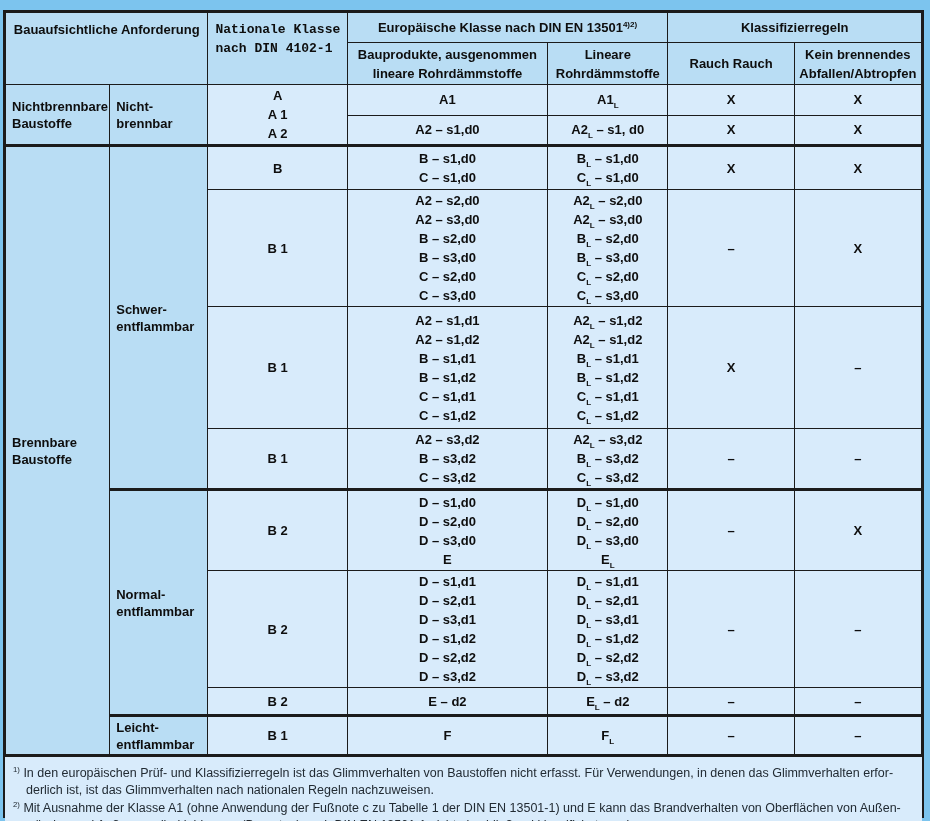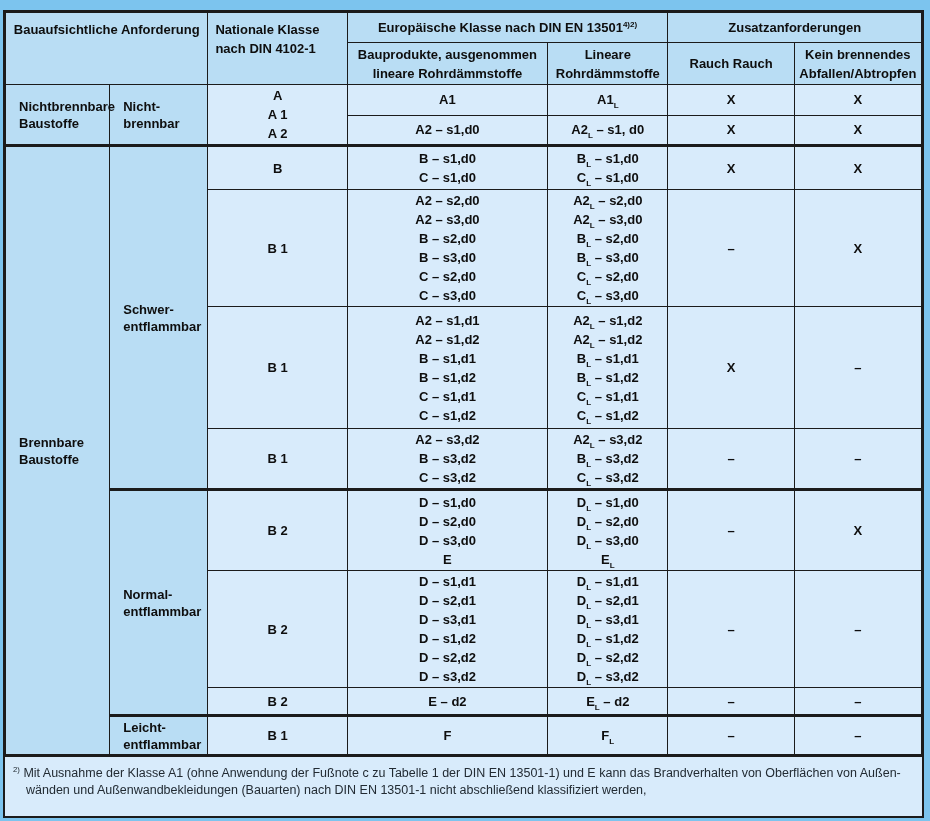--- a/index.html
+++ b/index.html
@@ -17,23 +17,23 @@
          border:2.5px solid var(--border);background:var(--cell-bg);display:flex;flex-direction:column;}
   table.klasse{border-collapse:collapse;table-layout:fixed;width:100%;}
   table.klasse th, table.klasse td{
     border:1.5px solid var(--border);
     font-size:13px;font-weight:bold;line-height:19px;
     padding:1px 4px;box-sizing:border-box;
     white-space:pre-line;
   }
   thead th{background:var(--head-bg);text-align:center;vertical-align:middle;line-height:16px;}
   thead th.toplabel{vertical-align:top;padding-top:7px;}
-  thead th.leftlabel{text-align:left;padding-left:7px;}
+  thead th.leftlabel{text-align:left;padding-left:7px;font-family:Liberation Mono, monospace;}
   tbody td{background:var(--cell-bg);text-align:center;vertical-align:middle;}
-  tbody td.cat{background:var(--head-bg);text-align:left;padding-left:13px;line-height:17px;}
+  tbody td.cat{background:var(--head-bg);text-align:left;padding-left:6px;line-height:17px;}
   .thickB{border-bottom-width:3px !important;}
   sub{font-size:0.62em;line-height:0;}
   sup{font-size:0.62em;line-height:0;vertical-align:super;}
   .footnotes{flex:1;padding:8px 10px 4px 8px;background:var(--cell-bg);
              font-size:12.5px;line-height:17px;color:var(--fn-text);font-weight:normal;}
   .footnote{padding-left:13px;text-indent:-13px;white-space:pre-line;margin:0 0 1px 0;}
 </style>
 </head>
 <body>
 
@@ -48,21 +48,21 @@
           <col style="width: 120px;">
           <col style="width: 126px;">
           <col style="width: 127px;">
         </colgroup>
       <thead>
         <tr style="height:30px">
           <th colspan="2" rowspan="2" class="toplabel">Bauaufsichtliche Anforderung</th>
           <th rowspan="2" class="toplabel leftlabel">Nationale Klasse
 nach DIN 4102-1</th>
           <th colspan="2"><span>Europäische Klasse nach DIN EN 13501</span><sup>4)2)</sup></th>
-          <th colspan="2">Zusatzanforderungen</th>
+          <th colspan="2">Klassifizierregeln</th>
         </tr>
         <tr style="height:42px">
           <th>Bauprodukte, ausgenommen
 lineare Rohrdämmstoffe</th>
           <th>Lineare
 Rohrdämmstoffe</th>
           <th>Rauch Rauch</th>
           <th>Kein brennendes
 Abfallen/Abtropfen</th>
         </tr>
@@ -139,17 +139,19 @@
             <td class="cat thickB">Leicht-<br>entflammbar</td>
             <td class="thickB">B 1</td>
             <td class="thickB">F</td>
             <td class="thickB">F<sub>L</sub></td>
             <td class="thickB">–</td>
             <td class="thickB">–</td>
           </tr>
         </tbody>
     </table>
     <div class="footnotes" id="footnotes">
+        <div class="footnote"><sup>1)</sup>&nbsp;In den europäischen Prüf- und Klassifizierregeln ist das Glimmverhalten von Baustoffen nicht erfasst. Für Verwendungen, in denen das Glimmverhalten erfor-
+derlich ist, ist das Glimmverhalten nach nationalen Regeln nachzuweisen.</div>
         <div class="footnote"><sup>2)</sup>&nbsp;Mit Ausnahme der Klasse A1 (ohne Anwendung der Fußnote c zu Tabelle 1 der DIN EN 13501-1) und E kann das Brandverhalten von Oberflächen von Außen-
 wänden und Außenwandbekleidungen (Bauarten) nach DIN EN 13501-1 nicht abschließend klassifiziert werden,</div>
       </div>
   </div>
 </div>
 
 </body></html>

